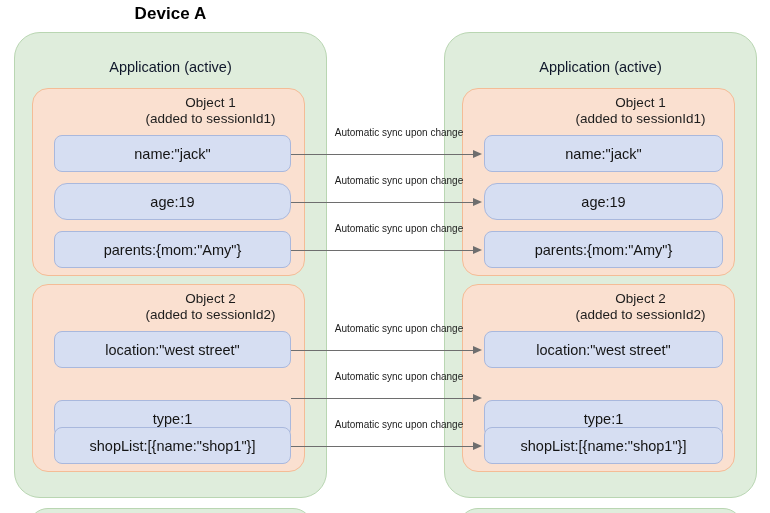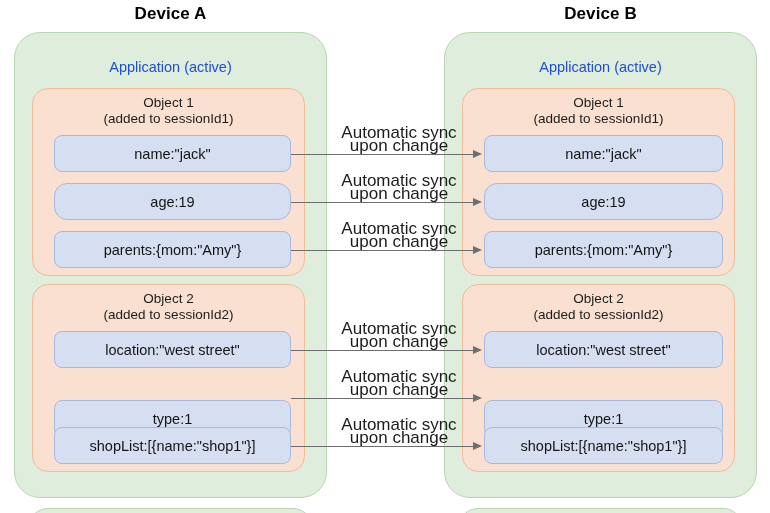--- a/index.html
+++ b/index.html
@@ -58,21 +58,21 @@
   }
   #ghost-a { left: 28px;  top: 508px; width: 285px; }
   #ghost-b { left: 458px; top: 508px; width: 285px; }
 
   .app-label {
     position: absolute;
     width: 100%;
     top: 26px;
     text-align: center;
     font-size: 14.5px;
-    color: #1d4ed8;
+    color: #0f172a;
     white-space: nowrap;
   }
 
   
   .object-group {
     position: absolute;
     background: #fae0d0;
     border: 1px solid #f4bc96;
     border-radius: 16px;
     box-sizing: border-box;
@@ -85,20 +85,21 @@
   .object-header {
     position: absolute;
     left: 0;
     top: 6px;
     width: 100%;
     text-align: center;
     font-size: 13.5px;
     line-height: 16px;
     color: #1c1c1c;
     white-space: nowrap;
+    padding-left: 42px;
   }
   .object-header .line2 { display: block; }
 
   
   .prop-row {
     position: absolute;
     height: 37px;
     background: #d6def2;
     border: 1px solid #a9b8dd;
     border-radius: 8px;
@@ -136,21 +137,21 @@
     border-top: 4.5px solid transparent;
     border-bottom: 4.5px solid transparent;
     border-left: 9px solid #6e6e6e;
     margin-top: -4px;
   }
   .connector-label {
     position: absolute;
     left: 327px;
     width: 144px;
     text-align: center;
-    font-size: 17px;
+    font-size: 10px;
     line-height: 13px;
     color: #1c1c1c;
   }
 
   .c1 { top: 154px; }
   .c2 { top: 202px; }
   .c3 { top: 250px; }
   .c4 { top: 350px; }
   .c5 { top: 398px; }
   .c6 { top: 446px; }
@@ -189,21 +190,20 @@
 
   <div class="col-a">
     <div class="prop-row r1">name:"jack"</div>
     <div class="prop-row r2">age:19</div>
     <div class="prop-row r3">parents:{mom:"Amy"}</div>
     <div class="prop-row r4">location:"west street"</div>
     <div class="prop-row r5">type:1</div>
     <div class="prop-row r6">shopList:[{name:"shop1"}]</div>
   </div>
 
-  <div class="device-title" id="title-b">Device B</div>
 
   <div class="app-panel" id="app-b">
     <div class="app-label">Application (active)</div>
   </div>
 
   <div class="object-group og-b1">
     <div class="object-header">
       <span>Object 1</span>
       <span class="line2">(added to sessionId1)</span>
     </div>

